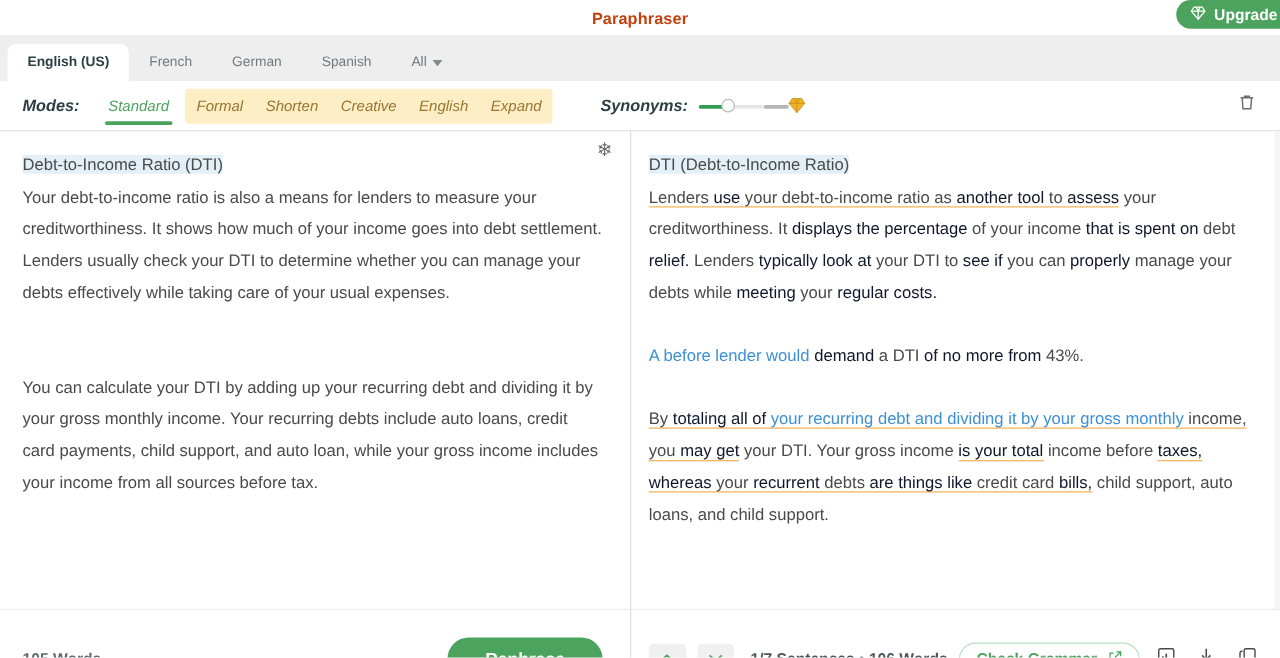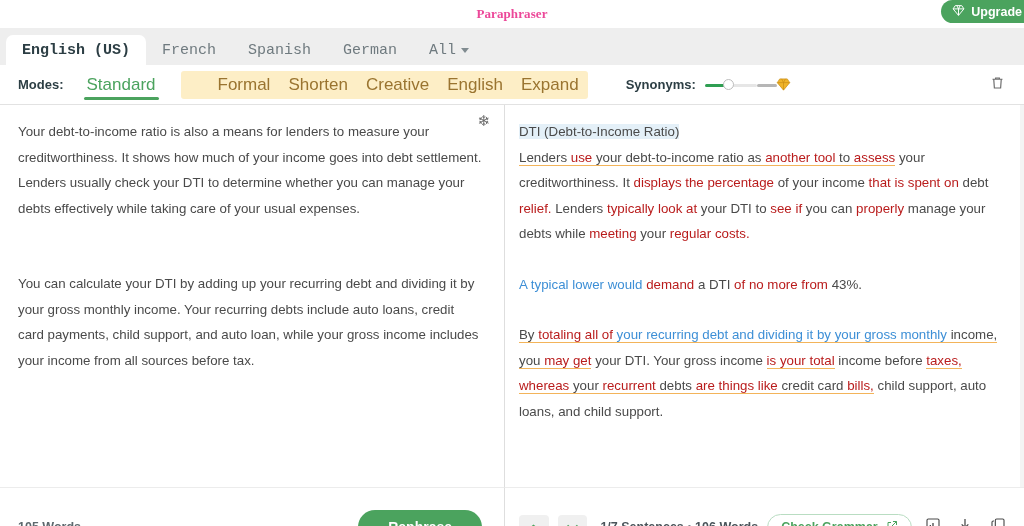--- a/index.html
+++ b/index.html
@@ -15,23 +15,22 @@
     position: relative;
     height: 28px;
     background: #ffffff;
     display: flex;
     align-items: center;
     justify-content: center;
   }
   .header-title {
     font-size: 13px;
     font-weight: bold;
-    color: #ec4899;
+    color: #c2410c;
     letter-spacing: .1px;
-    font-family: Liberation Serif, serif;
   }
   .upgrade-btn {
     position: absolute;
     right: -14px;
     top: 0px;
     height: 23px;
     display: flex;
     align-items: center;
     gap: 6px;
     padding: 0 16px 0 11px;
@@ -52,25 +51,24 @@
     background: #eeeeee;
     display: flex;
     align-items: flex-end;
     padding-left: 6px;
   }
   .tab {
     height: 30px;
     display: flex;
     align-items: center;
     padding: 0 16px;
-    font-size: 15px;
+    font-size: 11px;
     color: #6f7a7f;
     cursor: pointer;
     white-space: nowrap;
-    font-family: Liberation Mono, monospace;
   }
   .tab.active {
     background: #ffffff;
     border-radius: 7px 7px 0 0;
     color: #2c3e44;
     font-weight: bold;
   }
   .tab-all {
     display: flex;
     gap: 5px;
@@ -85,29 +83,30 @@
 
   
   .modesbar {
     position: relative;
     height: 40px;
     background: #ffffff;
     display: flex;
     align-items: center;
     padding: 0 14px 0 18px;
     border-bottom: 1px solid #e2e2e2;
+    font-style: italic;
   }
   .modes-label {
     font-size: 13px;
     font-weight: bold;
     color: #2c3e44;
     margin-right: 14px;
   }
   .mode {
-    font-size: 17px;
+    font-size: 12px;
     color: #5d686d;
     padding: 0 9px;
     height: 40px;
     line-height: 40px;
     cursor: pointer;
     white-space: nowrap;
     position: relative;
   }
   .mode.active {
     color: #4ba35e;
@@ -119,22 +118,21 @@
     height: 2.5px;
     background: #4ba35e;
     border-radius: 2px;
   }
   .premium-modes {
     display: flex;
     align-items: center;
     background: #fdeec6;
     height: 28px;
     border-radius: 3px;
-    margin-left: 16px;
-    padding-left: 28px;
+    margin-left: 4px;
   }
   .premium-modes .mode {
     height: 28px;
     line-height: 28px;
     color: #9a7430;
     padding: 0 9px;
   }
   .synonyms {
     display: flex;
     margin-left: 38px;
@@ -201,21 +199,21 @@
   }
   .pane.right { width: 520px; border-left: 1px solid #dedede; padding-left: 14px; }
   .pane-body {
     font-size: 13.3px;
     line-height: 25.5px;
     color: #4a4a4a;
   }
   .pane-body p { margin: 0; }
   .spacer { height: 25px; }
   .hl-title { background: #e4f0f8; }
-  .orange { color: #b91c1c; }
+  .orange { color: #0f172a; }
   .blue   { color: #3d8fd6; }
   .u-orange { border-bottom: 1.4px solid #f3b45a; }
   .snowflake {
     position: absolute;
     right: 14px; top: 8px;
     font-size: 15px;
     color: #6b6b6b;
     line-height: 1;
     cursor: pointer;
   }
@@ -316,24 +314,24 @@
 </div>
 
 <div class="tabbar">
   <div class="tab active">
     <span>English (US)</span>
   </div>
   <div class="tab">
     <span>French</span>
   </div>
   <div class="tab">
+    <span>German</span>
+  </div>
+  <div class="tab">
     <span>Spanish</span>
-  </div>
-  <div class="tab">
-    <span>German</span>
   </div>
   <div class="tab tab-all">
     <span>All</span>
     <span class="chev-down"></span>
   </div>
 </div>
 
 <div class="modesbar">
   <div class="modes-label">Modes:</div>
   <div class="mode active">
@@ -380,33 +378,34 @@
       </svg>
     </span>
   </div>
 </div>
 
 <div class="panes">
 
   <div class="pane left">
     <div class="snowflake">❄</div>
     <div class="pane-body">
+      <p><span class="hl-title">Debt-to-Income Ratio (DTI)</span></p>
       <p>Your debt-to-income ratio is also a means for lenders to measure your creditworthiness. It shows how much of your income goes into debt settlement. Lenders usually check your DTI to determine whether you can manage your debts effectively while taking care of your usual expenses.</p>
       <div class="spacer"></div>
       <div class="spacer"></div>
       <p>You can calculate your DTI by adding up your recurring debt and dividing it by your gross monthly income. Your recurring debts include auto loans, credit card payments, child support, and auto loan, while your gross income includes your income from all sources before tax.</p>
     </div>
   </div>
 
   <div class="pane right">
     <div class="pane-body">
       <p><span class="hl-title">DTI (Debt-to-Income Ratio)</span></p>
       <p><span class=" u-orange">Lenders </span><span class="orange u-orange">use</span><span class=" u-orange"> your debt-to-income ratio as </span><span class="orange u-orange">another tool</span><span class=" u-orange"> to </span><span class="orange u-orange">assess</span><span> your creditworthiness. It </span><span class="orange">displays the percentage</span><span> of your income </span><span class="orange">that is spent on</span><span> debt </span><span class="orange">relief.</span><span> Lenders </span><span class="orange">typically look at</span><span> your DTI to </span><span class="orange">see if</span><span> you can </span><span class="orange">properly</span><span> manage your debts while </span><span class="orange">meeting</span><span> your </span><span class="orange">regular costs.</span></p>
       <div class="spacer"></div>
-      <p><span class="blue">A typical lower would </span><span class="orange">demand</span><span> a DTI </span><span class="orange">of no more from</span><span> 43%.</span></p>
+      <p><span class="blue">A before lender would </span><span class="orange">demand</span><span> a DTI </span><span class="orange">of no more from</span><span> 43%.</span></p>
       <div class="spacer"></div>
       <p><span class=" u-orange">By </span><span class="orange u-orange">totaling all of</span><span class="blue u-orange"> your recurring debt and dividing it by your gross monthly</span><span class=" u-orange"> income, you </span><span class="orange u-orange">may get</span><span> your DTI. Your gross income </span><span class="orange u-orange">is your</span><span class="orange u-orange"> total</span><span> income before </span><span class="orange u-orange">taxes, whereas</span><span class=" u-orange"> your </span><span class="orange u-orange">recurrent</span><span class=" u-orange"> debts </span><span class="orange u-orange">are things like</span><span class=" u-orange"> credit card </span><span class="orange u-orange">bills,</span><span> child support, auto loans, and child support.</span></p>
     </div>
     <div class="scroll-edge"></div>
   </div>
 </div>
 
 <div class="bottom">
 
   <div class="bottom-left">

